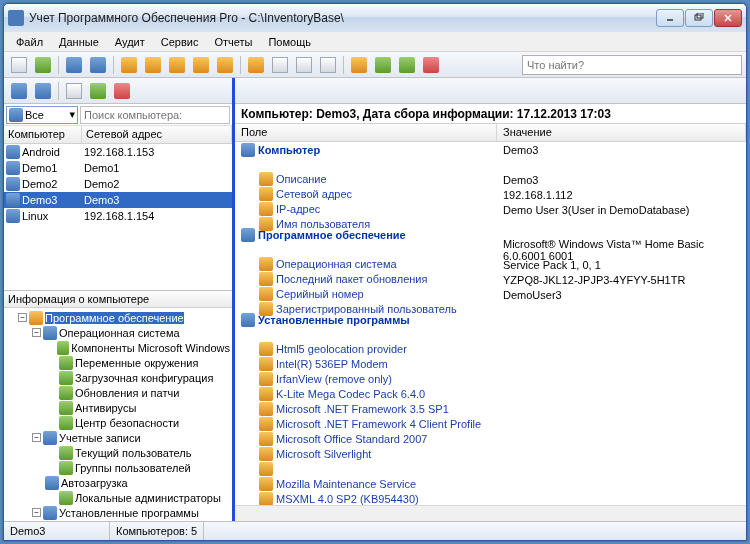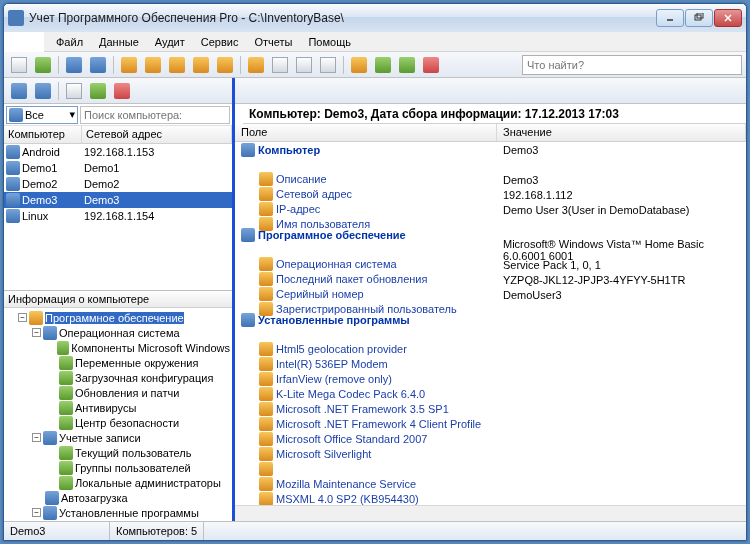--- a/index.html
+++ b/index.html
@@ -5,21 +5,21 @@
 * { margin: 0; padding: 0; box-sizing: border-box; font-family: Tahoma, sans-serif; font-size: 11px; }
 body { background: #5a8bc0; width: 750px; height: 544px; overflow: hidden; }
 .window { width: 744px; height: 538px; margin: 3px; background: #fff; border: 1px solid #2a5a9a; border-radius: 5px 5px 0 0; box-shadow: 0 0 3px rgba(0,0,0,0.4); display: flex; flex-direction: column; }
 .titlebar { height: 28px; background: linear-gradient(to bottom, #fafcff, #dce6f4 45%, #c5d5eb 46%, #d8e4f2); display: flex; align-items: center; padding: 0 4px; border-radius: 5px 5px 0 0; }
 .titlebar-icon { width: 16px; height: 16px; margin-right: 5px; background: #4a7ab8; border-radius: 2px; }
 .titlebar-title { flex: 1; color: #1a1a1a; font-size: 12px; }
 .win-controls { display: flex; gap: 1px; }
 .win-btn { width: 28px; height: 18px; border: 1px solid #7b9dc7; background: linear-gradient(to bottom, #eaf2fb, #c9ddf1); border-radius: 3px; display: flex; align-items: center; justify-content: center; cursor: pointer; }
 .win-btn.close { background: linear-gradient(to bottom, #e79595, #c44848); border-color: #a83030; }
 .win-btn svg { width: 10px; height: 10px; }
-.menubar { height: 20px; background: #f0f0f0; display: flex; align-items: center; padding: 0 4px; border-bottom: 1px solid #d4d4d4; margin-left: 40px; }
+.menubar { height: 20px; background: #f0f0f0; display: flex; align-items: center; padding: 0 4px; border-bottom: 1px solid #d4d4d4; }
 .menu-item { padding: 2px 8px; cursor: pointer; }
 .toolbar { height: 26px; background: linear-gradient(to bottom, #f6f8fb, #e2e9f2); border-bottom: 1px solid #c2c2c2; display: flex; align-items: center; padding: 0 4px; gap: 2px; }
 .tb-btn { width: 22px; height: 22px; border: 1px solid transparent; display: flex; align-items: center; justify-content: center; cursor: pointer; border-radius: 2px; }
 .tb-sep { width: 1px; height: 18px; background: #c0c0c0; margin: 0 2px; }
 .tb-icon { width: 16px; height: 16px; }
 .search-box { margin-left: auto; width: 220px; height: 20px; border: 1px solid #b0b0b0; background: #fff; padding: 0 4px; color: #888; }
 .toolbar2 { height: 26px; background: linear-gradient(to bottom, #f6f8fb, #e2e9f2); border-bottom: 1px solid #c2c2c2; display: flex; align-items: center; padding: 0 4px; gap: 2px; }
 .body { flex: 1; display: flex; min-height: 0; }
 .left-panel { width: 231px; display: flex; flex-direction: column; border-right: 3px solid #1d4ed8; }
 .left-top { flex: 1; display: flex; flex-direction: column; min-height: 0; border-bottom: 1px solid #c0c0c0; }
@@ -41,21 +41,21 @@
 .tree-header { height: 17px; background: linear-gradient(to bottom, #fdfdfd, #ebebeb); border-bottom: 1px solid #d0d0d0; padding: 2px 4px; }
 .tree { padding: 2px; }
 .tree-node { display: flex; align-items: center; height: 15px; cursor: pointer; white-space: nowrap; }
 .tree-toggle { width: 9px; height: 9px; border: 1px solid #919191; margin-right: 2px; display: flex; align-items: center; justify-content: center; font-size: 8px; line-height: 1; background: #fff; }
 .tree-node.selected span.lbl { background: #316ac5; color: #fff; }
 .tree-ic { width: 14px; height: 14px; margin-right: 2px; }
 .lvl1 { padding-left: 12px; }
 .lvl2 { padding-left: 26px; }
 .lvl3 { padding-left: 40px; }
 .right-panel { flex: 1; display: flex; flex-direction: column; min-height: 0; }
-.right-header { height: 20px; padding: 3px 6px; border-bottom: 1px solid #d0d0d0; font-weight: bold; font-size: 12px; margin-left: 8px; }
+.right-header { height: 20px; padding: 3px 6px; border-bottom: 1px solid #d0d0d0; font-weight: bold; font-size: 12px; }
 .detail-header { height: 18px; background: linear-gradient(to bottom, #fdfdfd, #ebebeb); border-bottom: 1px solid #d0d0d0; display: flex; }
 .detail-header > div { padding: 2px 6px; border-right: 1px solid #d8d8d8; }
 .dh-c1 { width: 262px; }
 .dh-c2 { flex: 1; }
 .detail-body { flex: 1; overflow: auto; }
 .detail-row { display: flex; height: 15px; align-items: center; }
 .dr-c1 { width: 262px; display: flex; align-items: center; padding-left: 6px; }
 .dr-c2 { flex: 1; padding-left: 6px; }
 .dr-ic { width: 14px; height: 14px; margin-right: 3px; }
 .link-text { color: #1a3eaa; }
@@ -288,29 +288,29 @@
             <div class="tree-node lvl3">
               <div style="width:11px;margin-right:2px"></div>
               <div class="tree-ic icon-green"></div>
               <span class="lbl">Текущий пользователь</span>
             </div>
             <div class="tree-node lvl3">
               <div style="width:11px;margin-right:2px"></div>
               <div class="tree-ic icon-green"></div>
               <span class="lbl">Группы пользователей</span>
             </div>
-            <div class="tree-node lvl3">
-              <div style="width:11px;margin-right:2px"></div>
-              <div class="tree-ic icon-green"></div>
-              <span class="lbl">Локальные администраторы</span>
-            </div>
             <div class="tree-node lvl2">
               <div style="width:11px;margin-right:2px"></div>
               <div class="tree-ic icon-comp"></div>
               <span class="lbl">Автозагрузка</span>
+            </div>
+            <div class="tree-node lvl3">
+              <div style="width:11px;margin-right:2px"></div>
+              <div class="tree-ic icon-green"></div>
+              <span class="lbl">Локальные администраторы</span>
             </div>
             <div class="tree-node lvl2">
               <div class="tree-toggle">−</div>
               <div class="tree-ic icon-comp"></div>
               <span class="lbl">Установленные программы</span>
             </div>
             <div class="tree-node lvl3">
               <div style="width:11px;margin-right:2px"></div>
               <div class="tree-ic icon-green"></div>
             </div>

